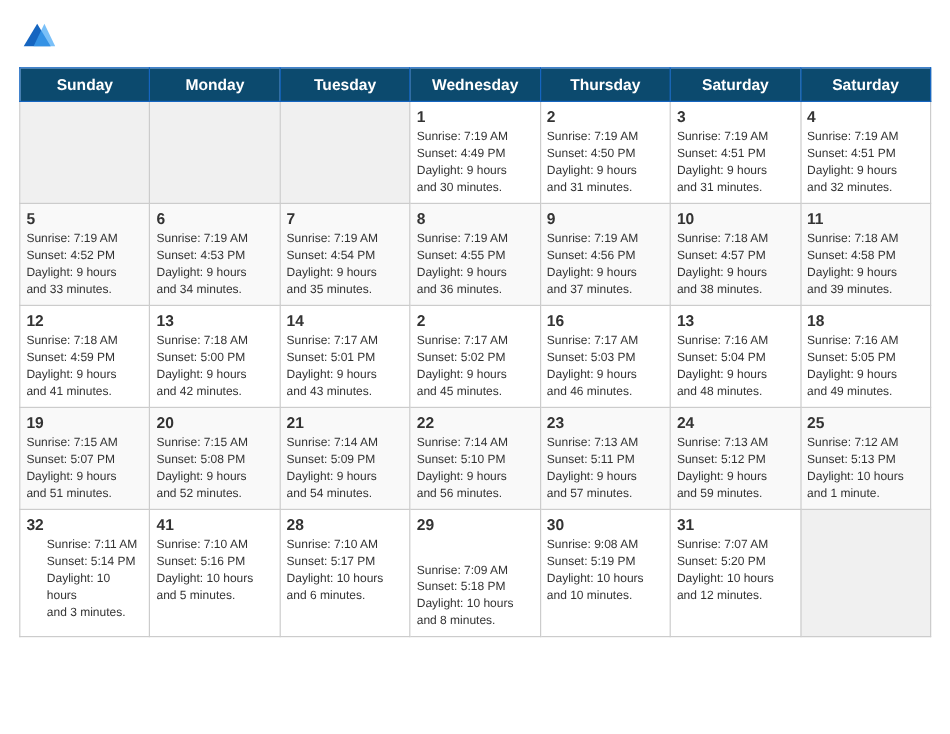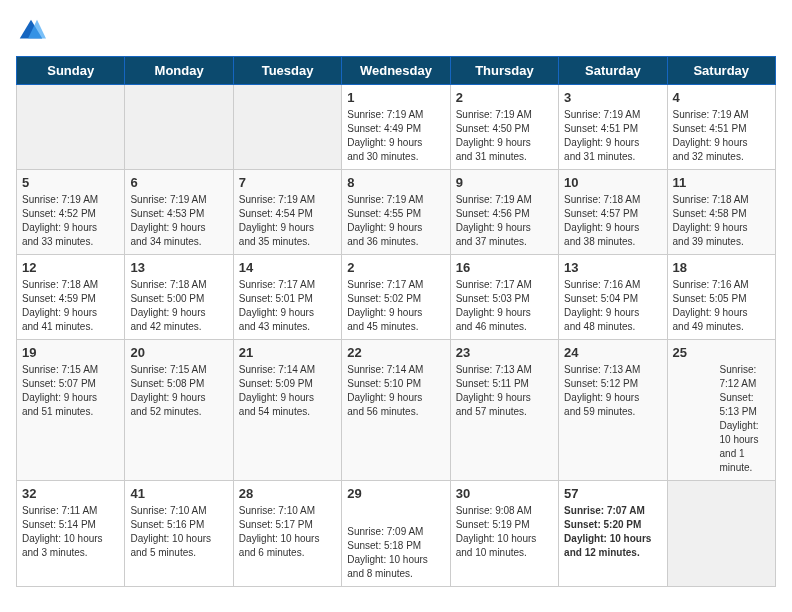--- a/index.html
+++ b/index.html
@@ -294,30 +294,30 @@
         </td>
         <td>
           <span class="day-num">24</span>
           <div class="day-detail" style="white-space: pre-line;">Sunrise: 7:13 AM
 Sunset: 5:12 PM
 Daylight: 9 hours
 and 59 minutes.</div>
         </td>
         <td>
           <span class="day-num">25</span>
-          <div class="day-detail" style="white-space: pre-line; margin-left: 47px;">Sunrise: 7:12 AM
+          <div class="day-detail" style="white-space: pre-line;">Sunrise: 7:12 AM
 Sunset: 5:13 PM
 Daylight: 10 hours
 and 1 minute.</div>
         </td>
       </tr>
       <tr>
         <td>
           <span class="day-num">32</span>
-          <div class="day-detail" style="white-space: pre-line;">Sunrise: 7:11 AM
+          <div class="day-detail" style="white-space: pre-line; margin-left: 17px;">Sunrise: 7:11 AM
 Sunset: 5:14 PM
 Daylight: 10 hours
 and 3 minutes.</div>
         </td>
         <td>
           <span class="day-num">41</span>
           <div class="day-detail" style="white-space: pre-line;">Sunrise: 7:10 AM
 Sunset: 5:16 PM
 Daylight: 10 hours
 and 5 minutes.</div>
@@ -337,22 +337,22 @@
 and 8 minutes.</div>
         </td>
         <td>
           <span class="day-num">30</span>
           <div class="day-detail" style="white-space: pre-line;">Sunrise: 9:08 AM
 Sunset: 5:19 PM
 Daylight: 10 hours
 and 10 minutes.</div>
         </td>
         <td>
-          <span class="day-num">57</span>
-          <div class="day-detail" style="white-space: pre-line; font-weight: bold;">Sunrise: 7:07 AM
+          <span class="day-num">31</span>
+          <div class="day-detail" style="white-space: pre-line;">Sunrise: 7:07 AM
 Sunset: 5:20 PM
 Daylight: 10 hours
 and 12 minutes.</div>
         </td>
         <td class="empty-cell"></td>
       </tr>
     </tbody>
 </table>
 
 </body></html>

